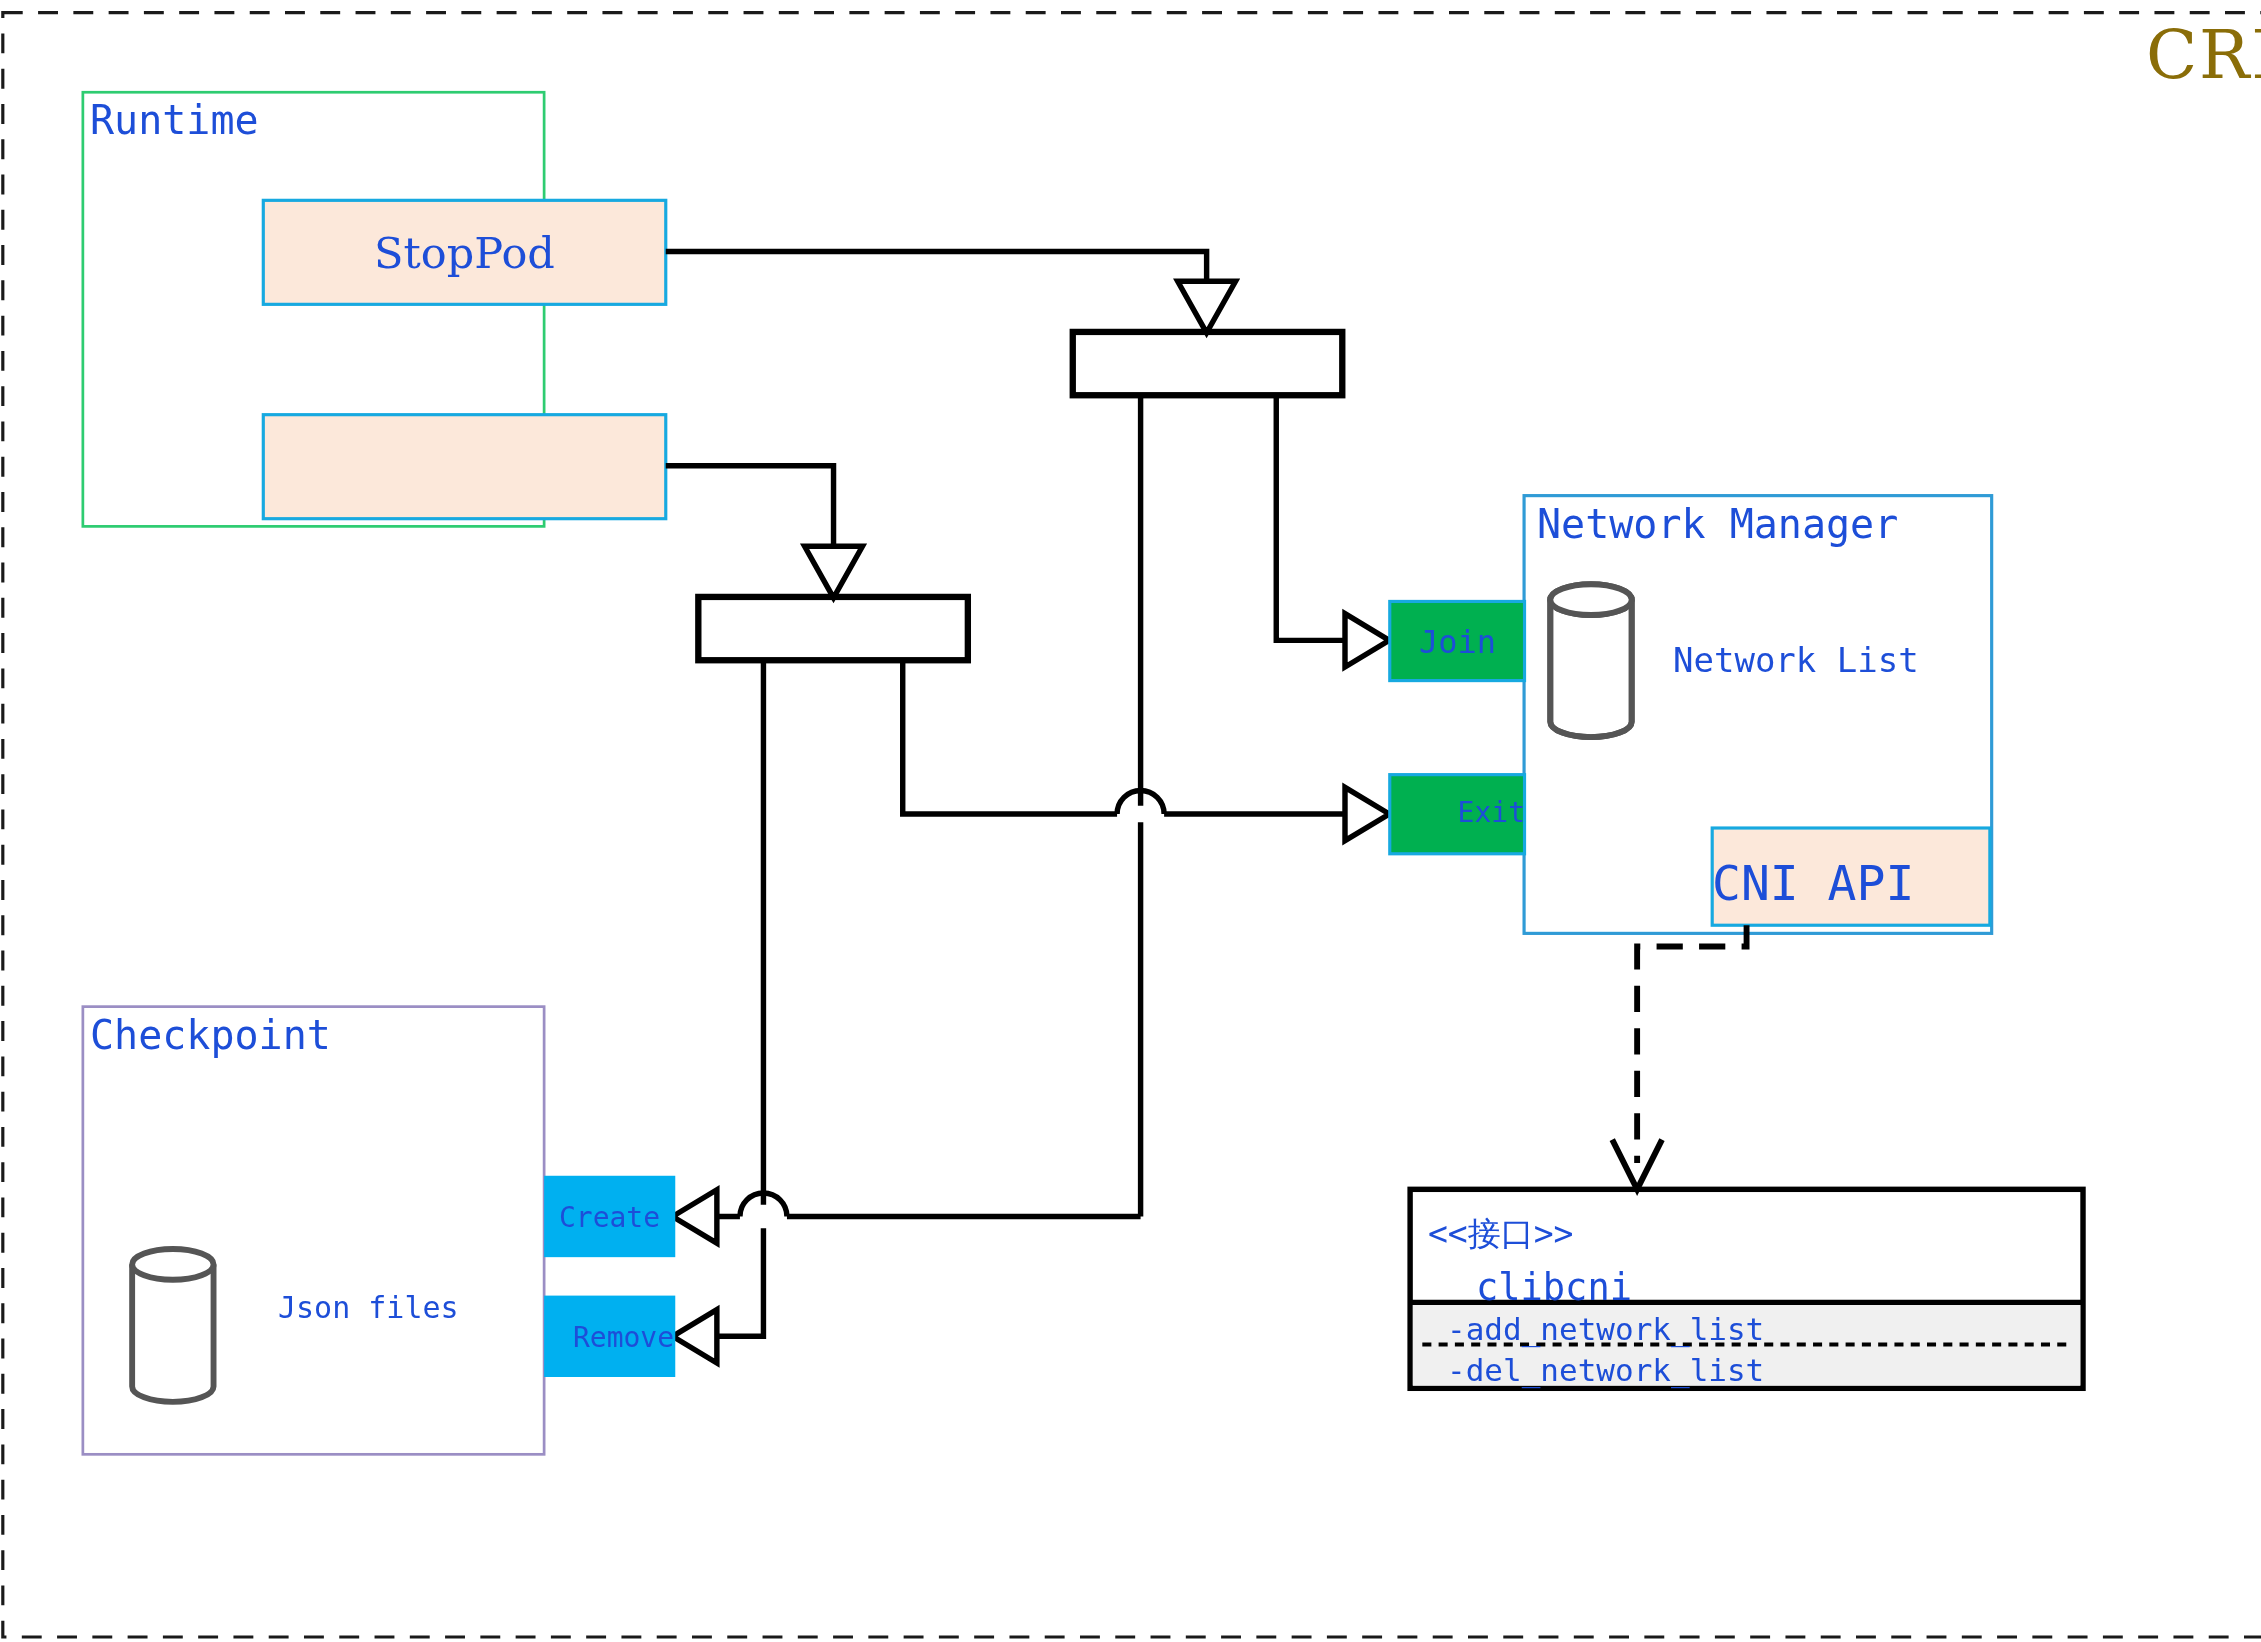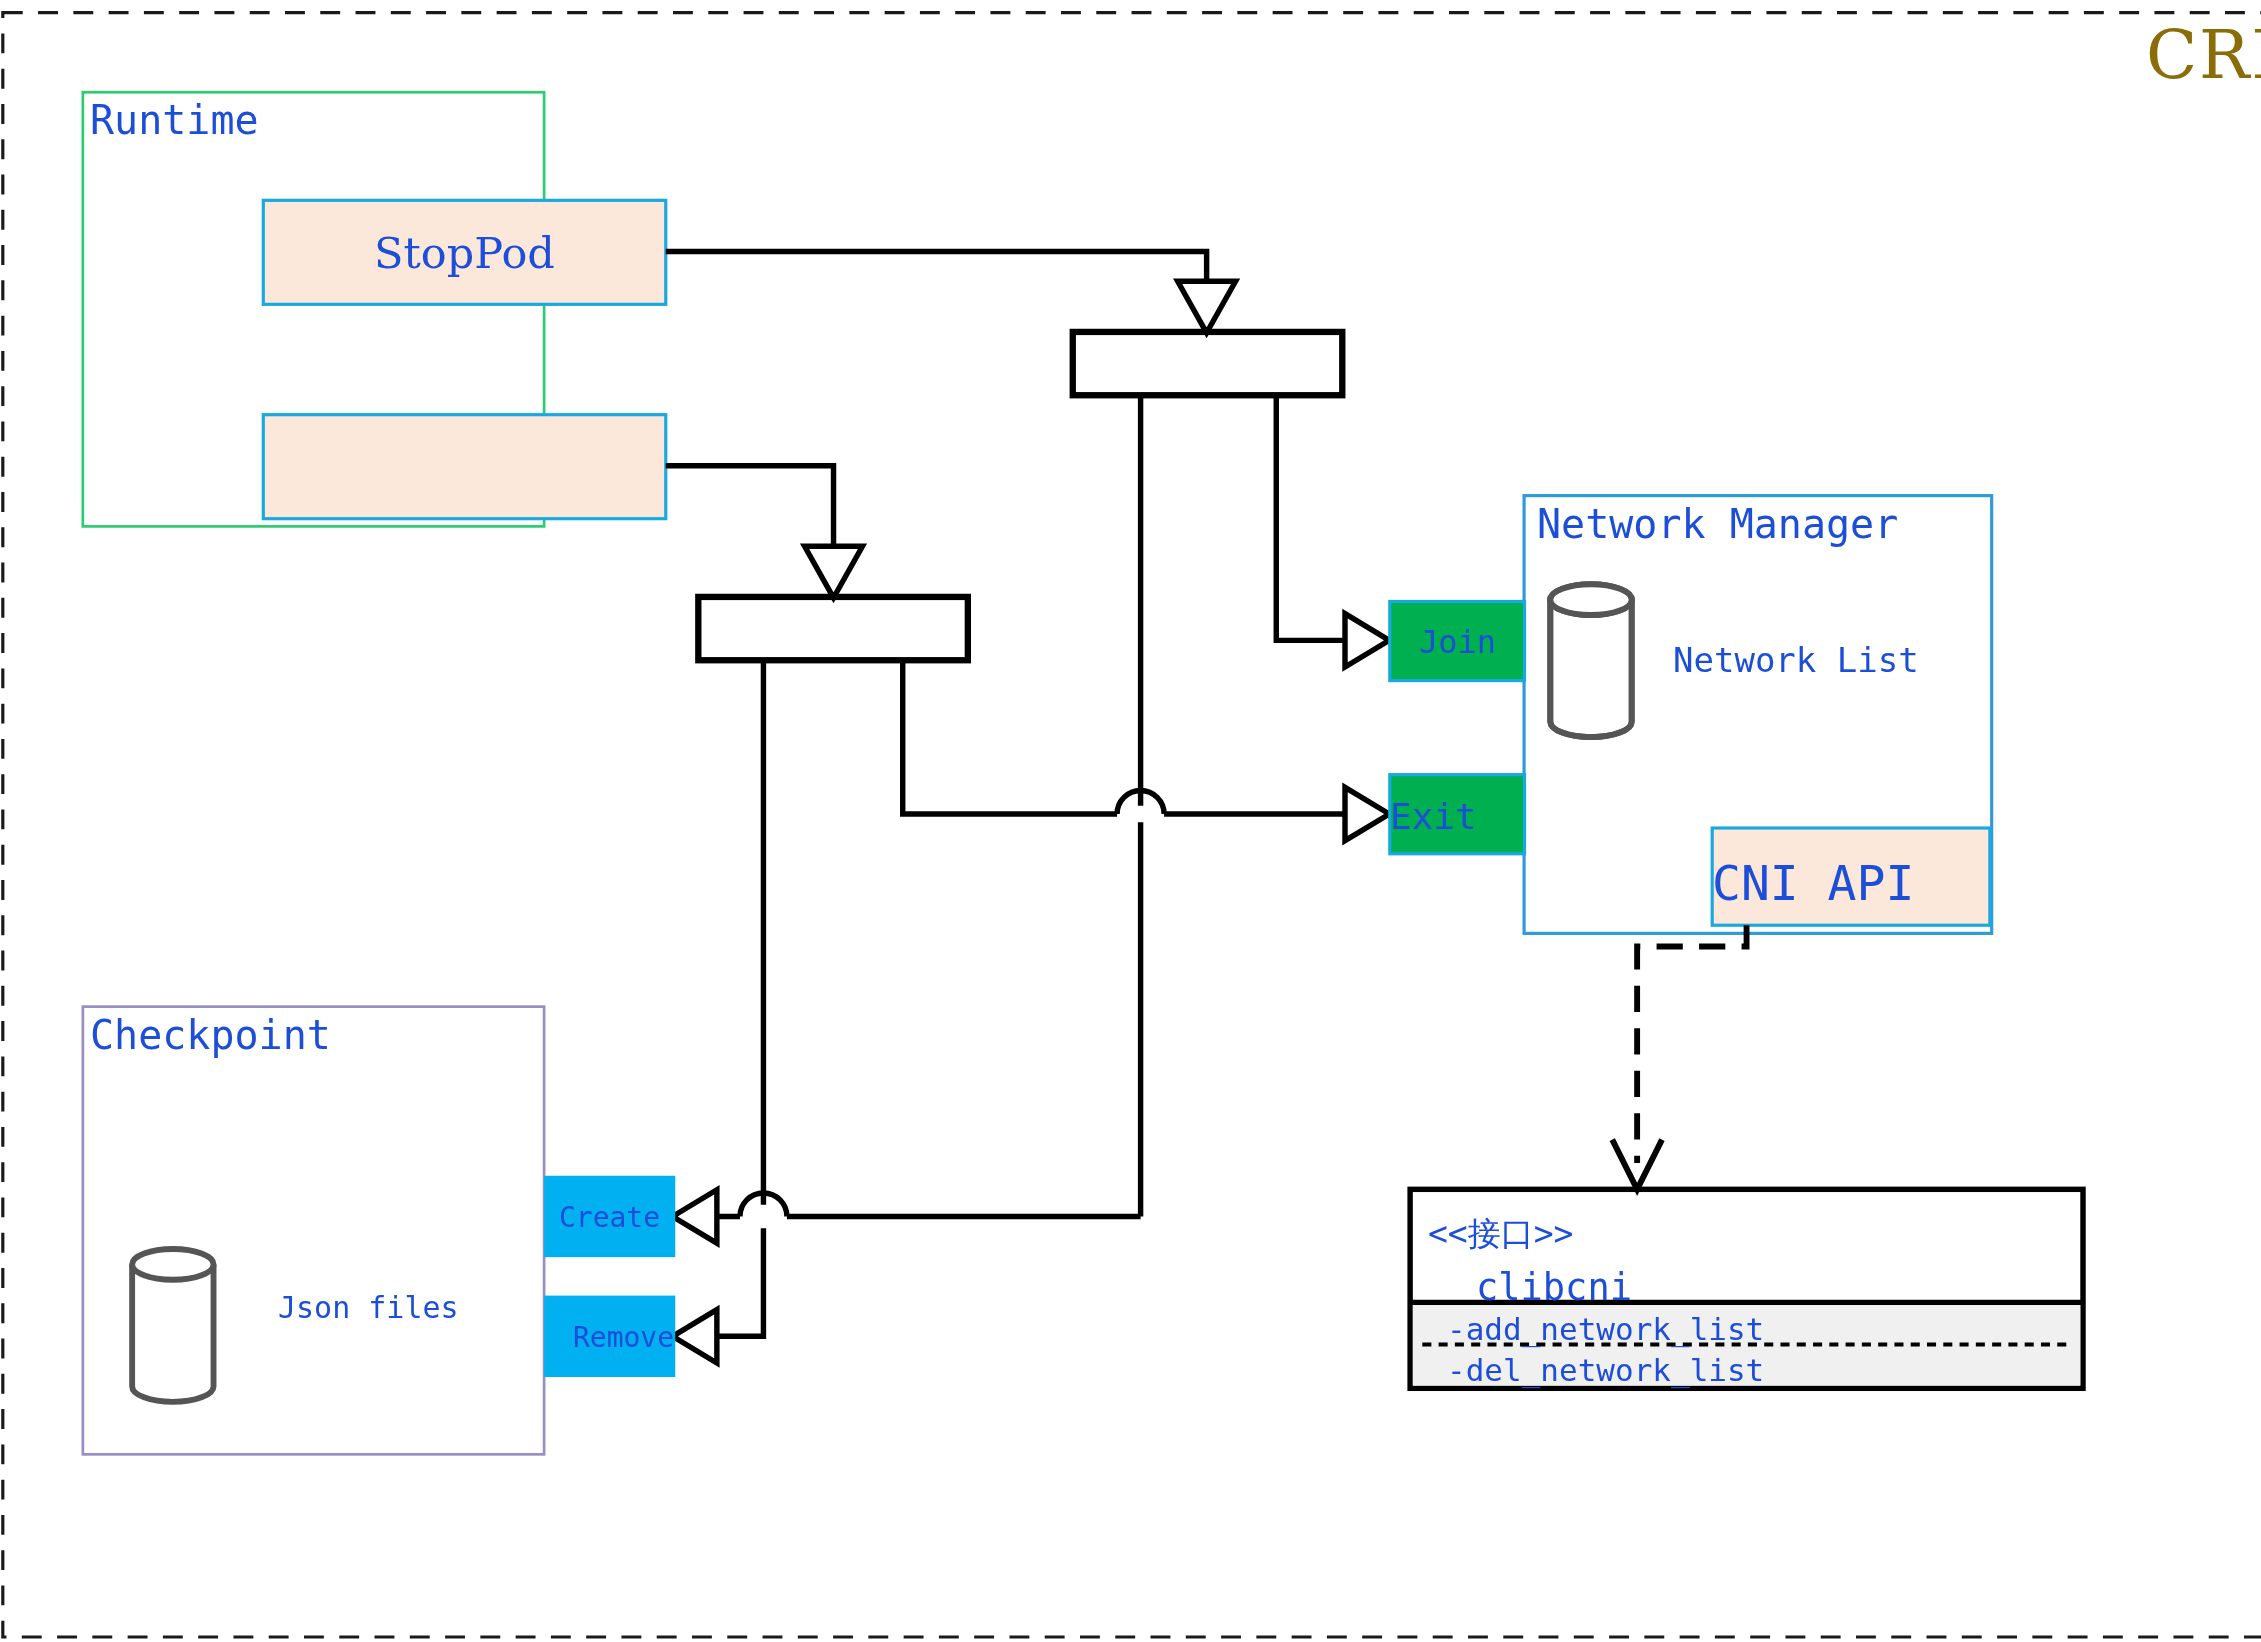--- a/index.html
+++ b/index.html
@@ -100,21 +100,21 @@
 
   <div class="lbl mono" style="left:90px; top:1012px; font-size:40px;">Checkpoint</div>
 
   <div class="lbl mono" style="left:1537px; top:501px; font-size:40px;">Network Manager</div>
 
   <div class="lbl serif" style="left:263px; top:228px; width:403px; text-align:center; font-size:43px;">StopPod</div>
 
 
   <div class="lbl mono" style="left:1390px; top:623px; width:135px; text-align:center; font-size:32px;">Join</div>
 
-  <div class="lbl mono" style="left:1390px; top:796px; width:135px; text-align:left; font-size:36px;">Exit</div>
+  <div class="lbl mono" style="left:1390px; top:796px; width:135px; text-align:right; font-size:28px;">Exit</div>
 
   <div class="lbl mono" style="left:1712px; top:855px; width:278px; text-align:left; font-size:48px;">CNI API</div>
 
   <div class="lbl mono" style="left:1673px; top:640px; font-size:34px;">Network List</div>
 
   <div class="lbl mono" style="left:278px; top:1290px; font-size:30px;">Json files</div>
 
   <div class="lbl mono" style="left:544px; top:1201px; width:131px; text-align:center; font-size:28px;">Create</div>
 
   <div class="lbl mono" style="left:544px; top:1321px; width:131px; text-align:center; font-size:28px;padding-left:14px;">Remove</div>

